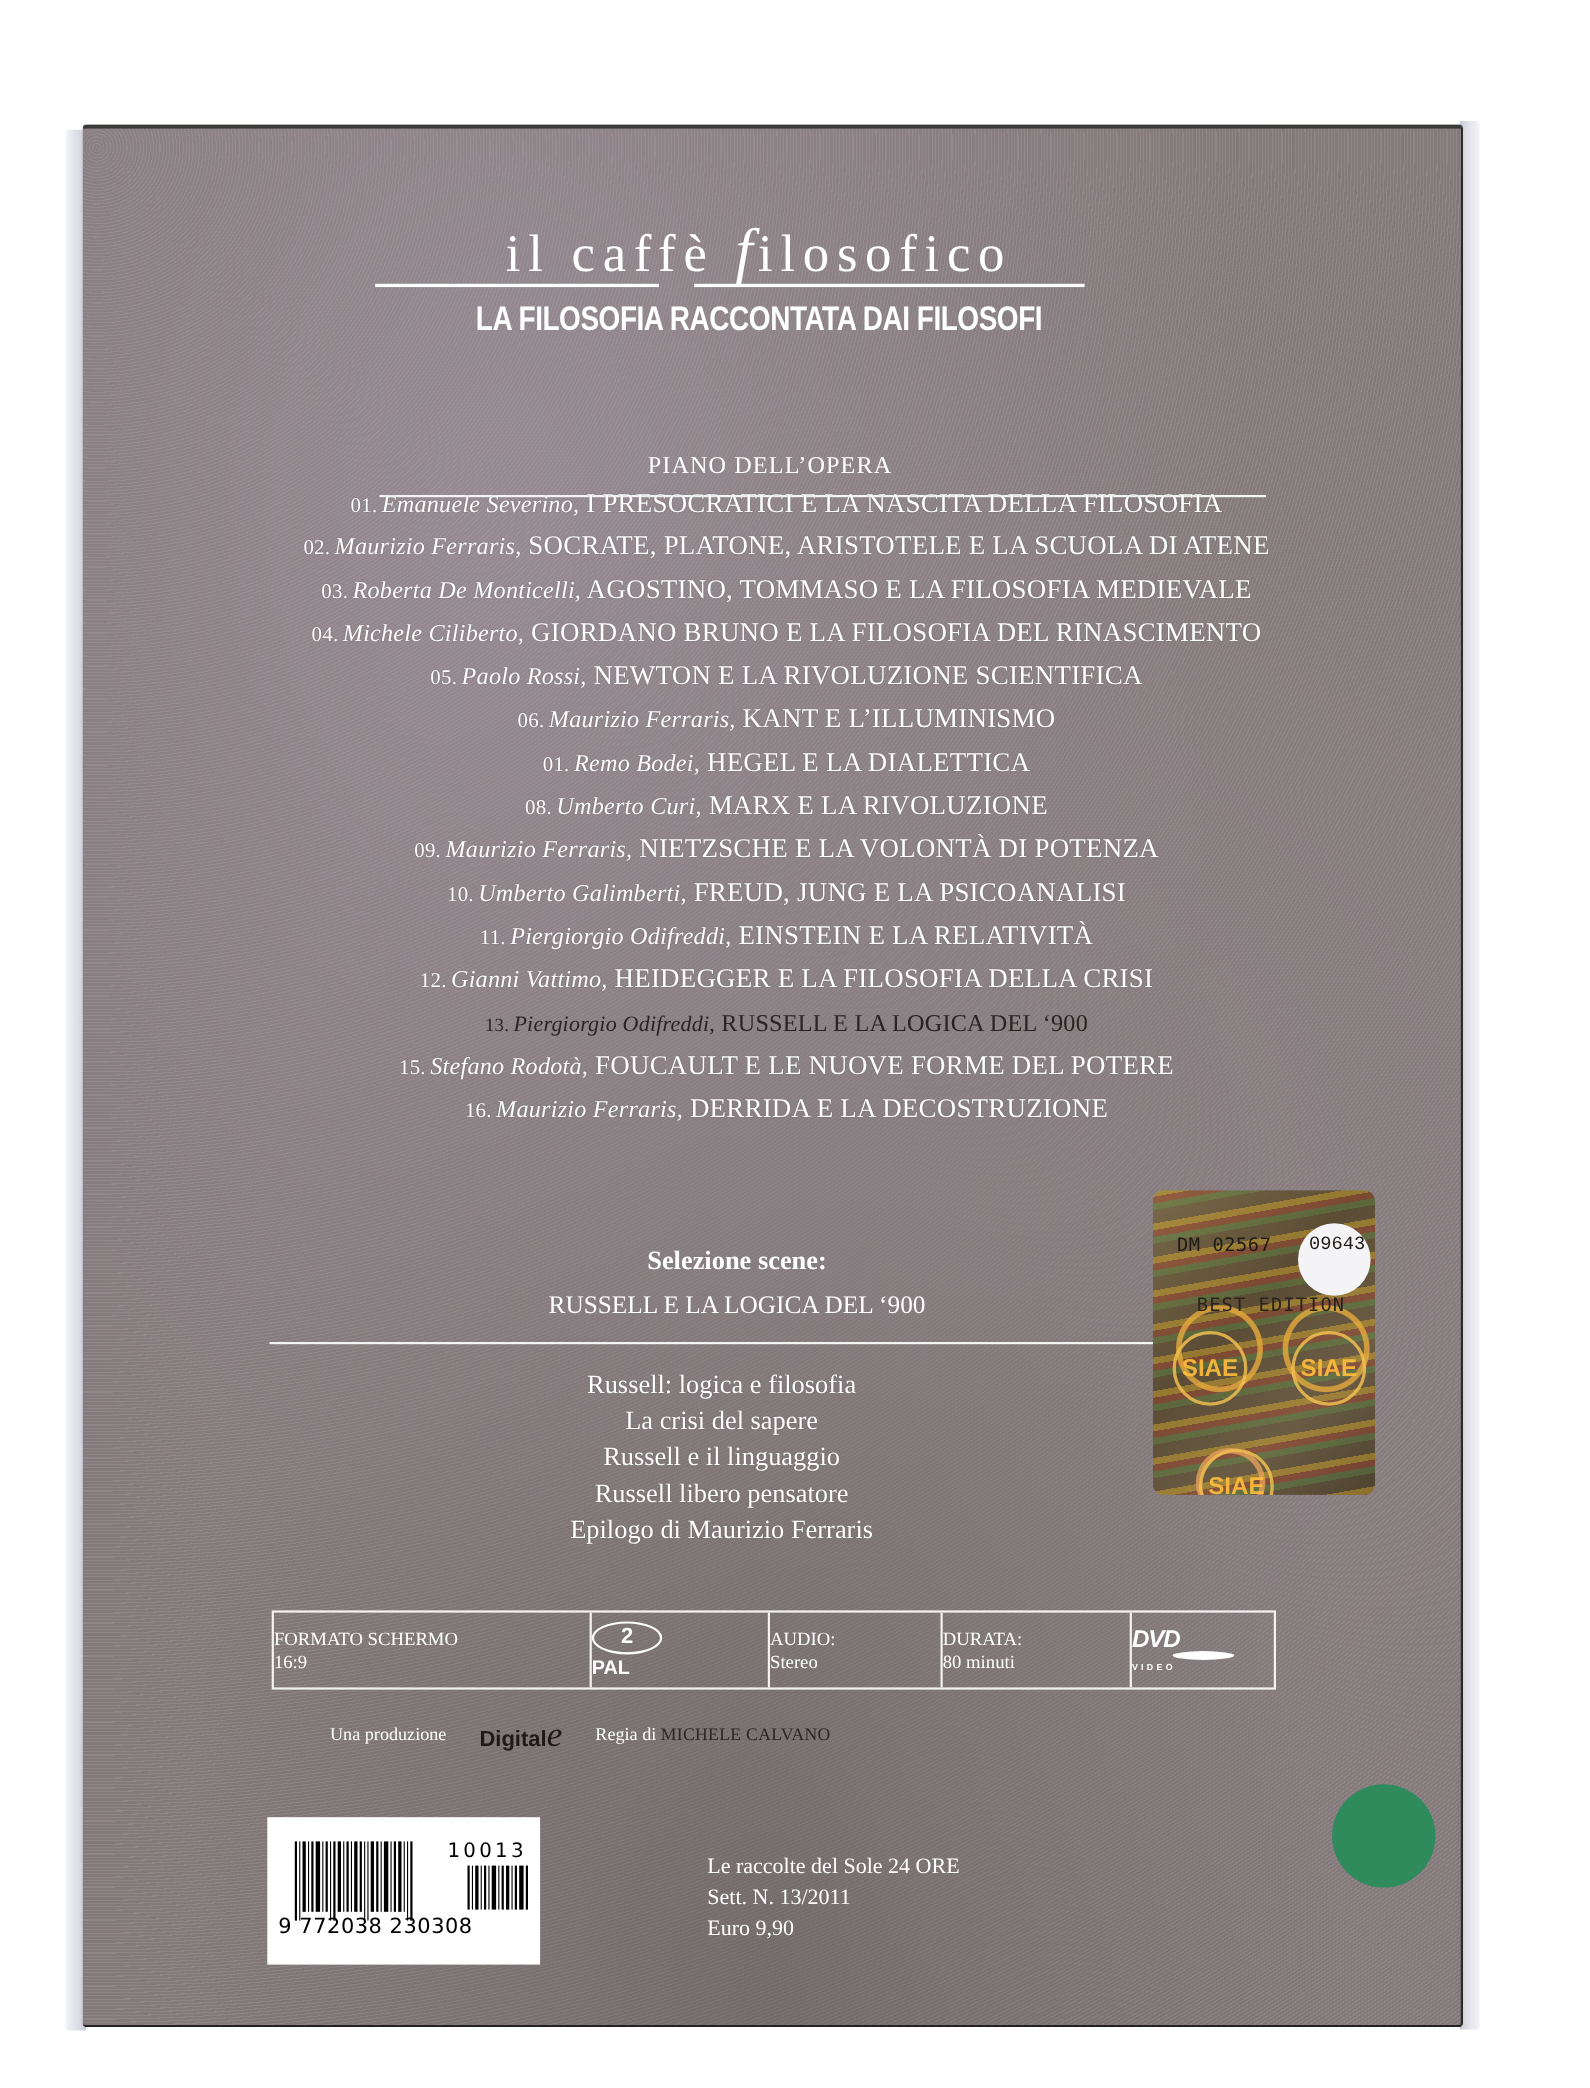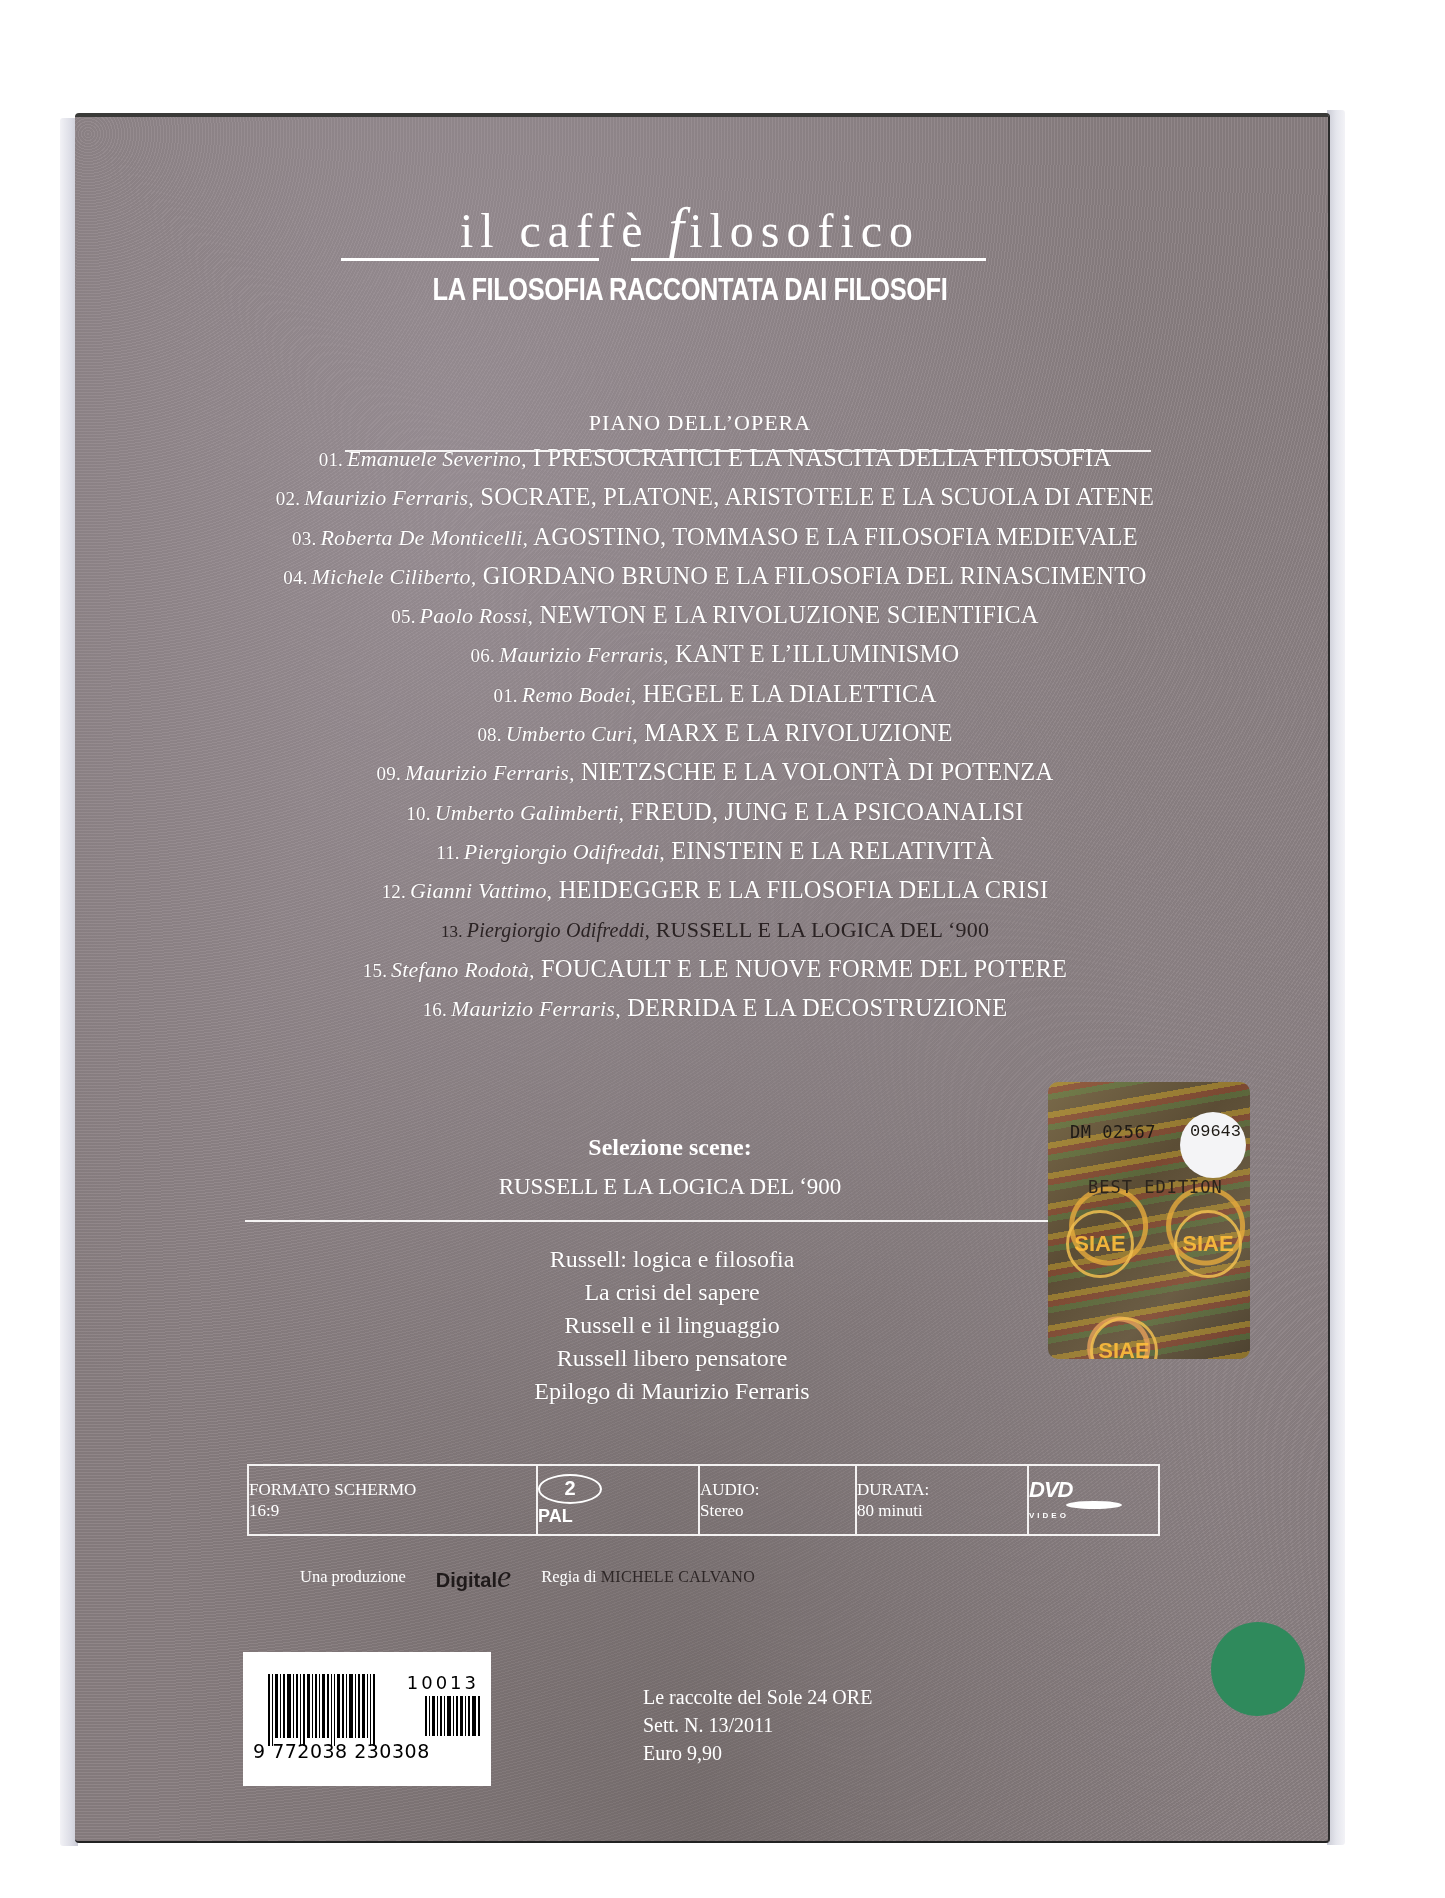--- a/index.html
+++ b/index.html
@@ -68,21 +68,21 @@
     .list li.current .num { font-size: 17px; }
     .scene-head {
       left: 360px; top: 1128px; width: 620px; text-align: center; color: #fff;
       font-size: 24px; font-weight: bold; line-height: 38px;
     }
     .scene-sub {
       left: 360px; top: 1168px; width: 620px; text-align: center; color: #fff;
       font-size: 23px; line-height: 38px;
     }
     .scenes {
-      left: 332px; top: 1243px; width: 680px; margin: 0; padding: 0; list-style: none;
+      left: 316px; top: 1243px; width: 680px; margin: 0; padding: 0; list-style: none;
     }
     .scenes li {
       text-align: center; color: #fff; font-size: 24px; height: 33px; line-height: 33px;
       text-shadow: 0 0 1px rgba(60,50,50,0.5);
     }
     .hologram {
       left: 1048px; top: 1082px; width: 202px; height: 277px; border-radius: 10px;
       background:
         radial-gradient(circle at 30% 52%, rgba(0,0,0,0) 0 34px, rgba(230,170,60,0.8) 35px 39px, rgba(0,0,0,0) 40px),
         radial-gradient(circle at 78% 52%, rgba(0,0,0,0) 0 34px, rgba(230,170,60,0.8) 35px 39px, rgba(0,0,0,0) 40px),

